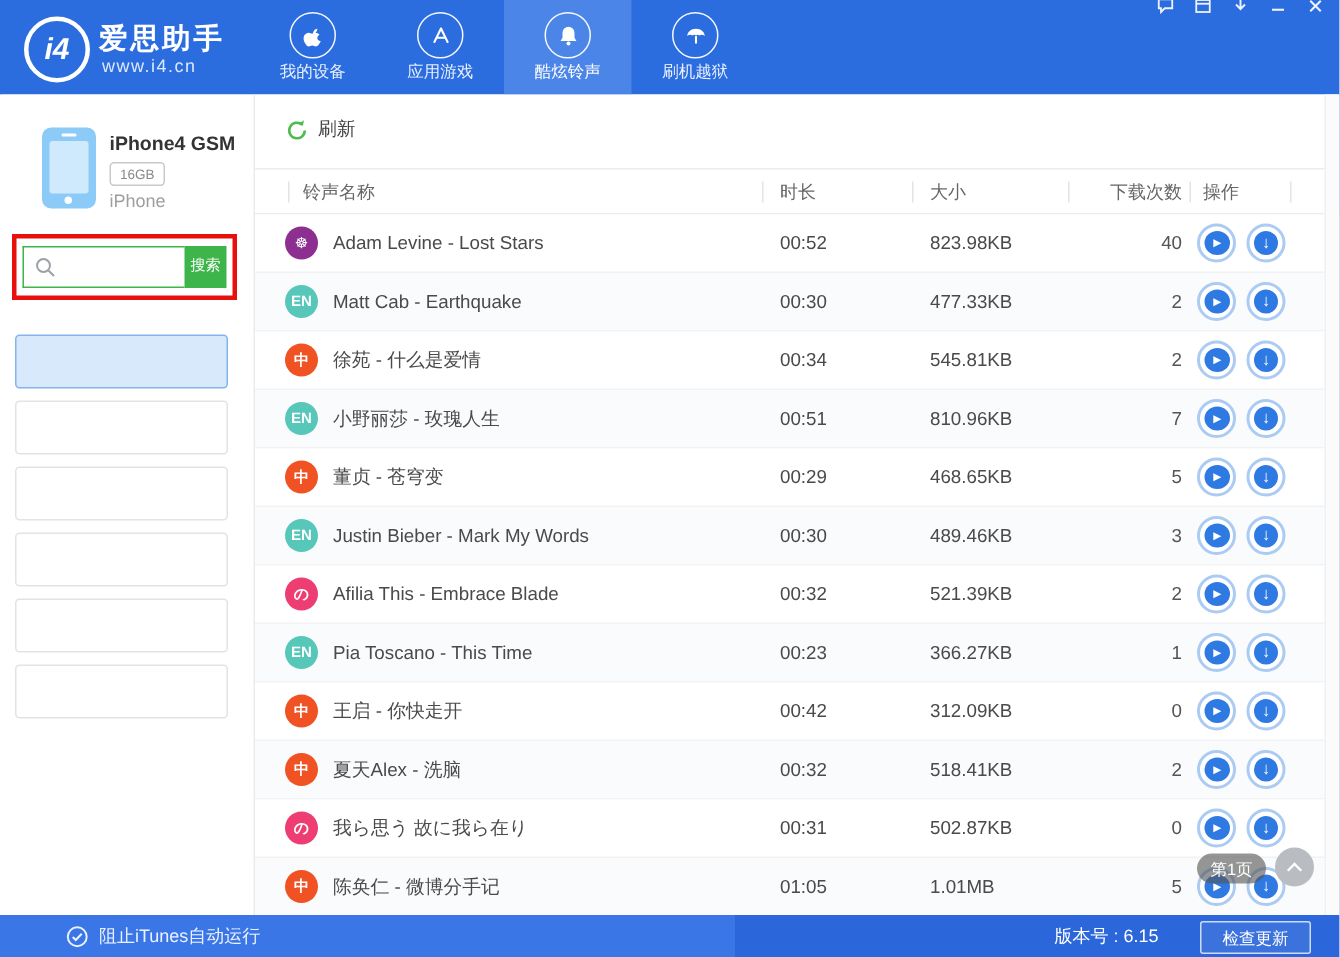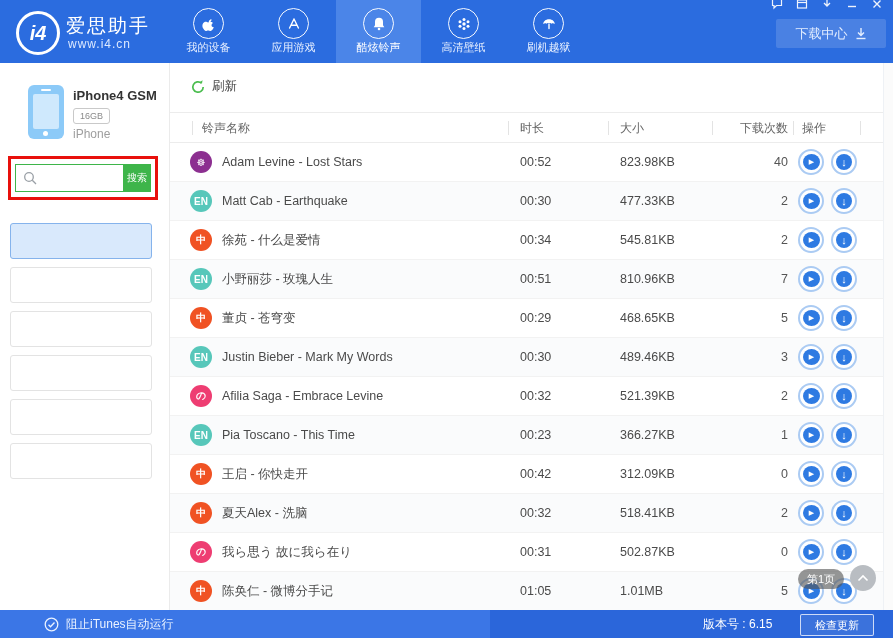--- a/index.html
+++ b/index.html
@@ -5,21 +5,21 @@
   html,body{margin:0;padding:0;background:#9fb6d8;}
   .window{position:relative;width:893px;height:638px;overflow:hidden;background:#fff;
     font-family:"Liberation Sans","DejaVu Sans",sans-serif;
     box-shadow:inset 0 0 0 1px #8fb4e8;}
   
   .header{position:absolute;left:0;top:0;width:893px;height:63px;background:#2b6cdf;}
   .win-controls{position:absolute;top:-3px;right:10px;display:flex;gap:12px;z-index:5;}
   .win-controls .wc{width:13px;height:13px;display:flex;align-items:center;justify-content:center;opacity:.92;cursor:pointer;}
   .logo-circle{position:absolute;left:16px;top:11px;width:38px;height:38px;border:3px solid #fff;border-radius:50%;
     color:#fff;font-weight:bold;font-style:italic;font-size:20px;display:flex;align-items:center;justify-content:center;}
-  .brand-name{position:absolute;left:66px;top:13px;color:#fff;font-size:19px;font-weight:normal;letter-spacing:2px;}
+  .brand-name{position:absolute;left:66px;top:13px;color:#fff;font-size:19px;font-weight:bold;letter-spacing:2px;}
   .brand-url{position:absolute;left:68px;top:37px;color:#dce9ff;font-size:12px;letter-spacing:1px;}
   .nav{position:absolute;left:166px;top:0;height:63px;display:flex;}
   .nav-item{width:85px;height:63px;display:flex;flex-direction:column;align-items:center;justify-content:center;gap:1px;cursor:pointer;}
   .nav-item.active{background:#4b85e8;}
   .nav-ic{width:29px;height:29px;border:1.5px solid rgba(255,255,255,.95);border-radius:50%;display:flex;align-items:center;justify-content:center;}
   .nav-label{color:#e8f0ff;font-size:11px;}
   .nav-item.active .nav-label{color:#fff;}
   .dl-center{position:absolute;left:776px;top:19px;width:110px;height:29px;background:rgba(255,255,255,.15);
     border-radius:2px;display:flex;align-items:center;justify-content:center;gap:7px;color:#e4eeff;font-size:13px;cursor:pointer;}
   
@@ -140,51 +140,28 @@
             <svg width="16" height="16" viewBox="0 0 16 16">
               <path fill="#fff" d="M8 1.8a4 4 0 0 0-4 4v3.4L2.7 11.3h10.6L12 9.2V5.8a4 4 0 0 0-4-4z"></path>
               <circle cx="8" cy="13" r="1.3" fill="#fff"></circle>
             </svg>
           </span>
     <span class="nav-label">酷炫铃声</span>
   </div>
         <div class="nav-item">
     <span class="nav-ic">
             <svg width="16" height="16" viewBox="0 0 16 16">
-              <g fill="#fff">
-                <circle cx="8" cy="8" r="1.7"></circle>
-                <circle cx="8" cy="3.4" r="1.5"></circle>
-                <circle cx="8" cy="12.6" r="1.5"></circle>
-                <circle cx="4" cy="5.7" r="1.5"></circle>
-                <circle cx="12" cy="5.7" r="1.5"></circle>
-                <circle cx="4" cy="10.3" r="1.5"></circle>
-                <circle cx="12" cy="10.3" r="1.5"></circle>
-              </g>
-            </svg>
-          </span>
-    <span class="nav-label">高清壁纸</span>
-  </div>
-        <div class="nav-item">
-    <span class="nav-ic">
-            <svg width="16" height="16" viewBox="0 0 16 16">
               <path fill="#fff" d="M8 3.2c3.4 0 5.8 2.3 5.8 4.8-1-.9-2.4-1.1-3.4-.3-.7-.8-1.8-.8-2.4 0-.6-.8-1.7-.8-2.4 0-1-.8-2.4-.6-3.4.3C2.2 5.5 4.6 3.2 8 3.2z"></path>
               <path d="M8 8.5v4" stroke="#fff" stroke-width="1.4" stroke-linecap="round"></path>
             </svg>
           </span>
     <span class="nav-label">刷机越狱</span>
   </div>
       </nav>
 
-    <div class="dl-center">
-      <span>下载中心</span>
-      <svg width="12" height="13" viewBox="0 0 12 13">
-          <path d="M6 1v7M3 5.5L6 8.5l3-3" fill="none" stroke="#e4eeff" stroke-width="1.4"></path>
-          <line x1="1.5" y1="11.5" x2="10.5" y2="11.5" stroke="#e4eeff" stroke-width="1.4"></line>
-        </svg>
-    </div>
   </div>
 
   <aside class="sidebar">
     <div class="phone">
       <span class="spk"></span>
         <span class="screen"></span>
         <span class="home"></span>
     </div>
     <div class="dev-name">iPhone4 GSM</div>
     <div class="dev-cap">16GB</div>
@@ -310,21 +287,21 @@
     <span class="cell c-dl">3</span>
     <span class="act act-play">
             <span class="core">▶</span>
           </span>
     <span class="act act-dl">
             <span class="core">↓</span>
           </span>
   </div>
         <div class="trow" style="top: 234px;">
     <span class="badge" style="background: rgb(238, 61, 114);">の</span>
-    <span class="cell c-name">Afilia Saga - Embrace Levine</span>
+    <span class="cell c-name">Afilia This - Embrace Blade</span>
     <span class="cell c-dur">00:32</span>
     <span class="cell c-size">521.39KB</span>
     <span class="cell c-dl">2</span>
     <span class="act act-play">
             <span class="core">▶</span>
           </span>
     <span class="act act-dl">
             <span class="core">↓</span>
           </span>
   </div>

